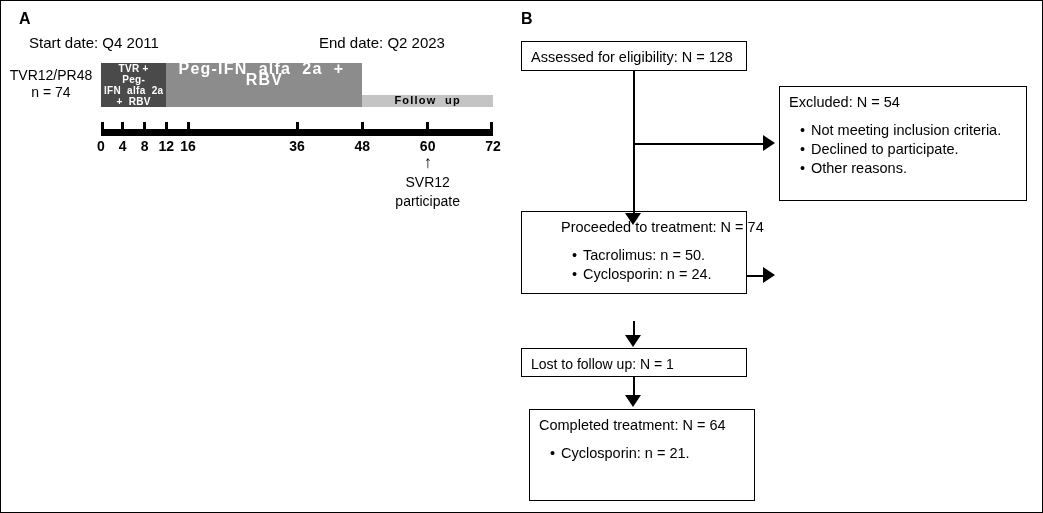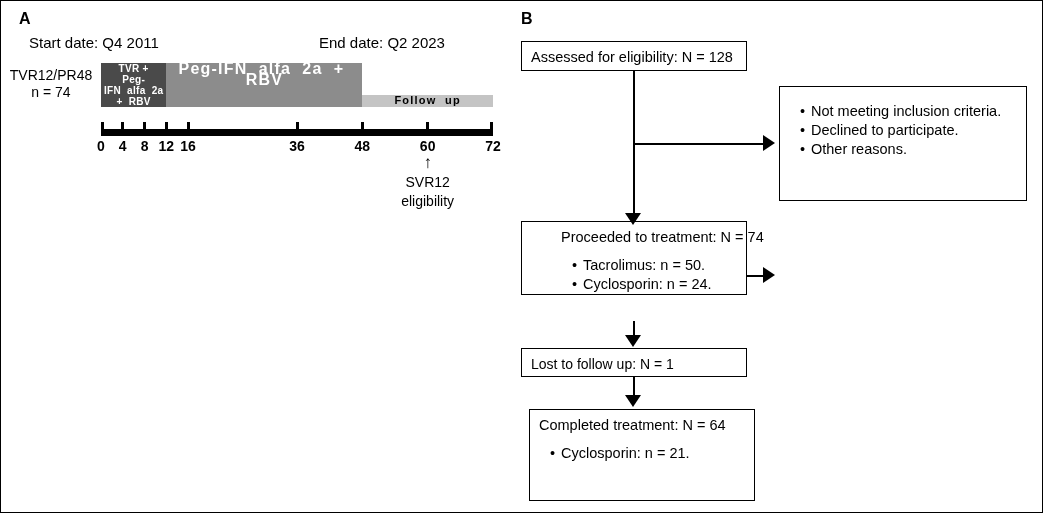--- a/index.html
+++ b/index.html
@@ -93,41 +93,42 @@
         <div class="ticklabel" style="left: 261.333px;">48</div>
         <div class="tickmark" style="left: 325.167px;"></div>
         <div class="ticklabel" style="left: 326.667px;">60</div>
         <div class="tickmark" style="left: 389px;"></div>
         <div class="ticklabel" style="left: 392px;">72</div>
       </div>
 
     <div class="abs" id="svrArrow" style="left: 412.667px;">↑</div>
     <div class="abs" id="svrText" style="left: 376.667px;">
       <div>SVR12</div>
-      <div>eligibility</div>
+      <div>participate</div>
     </div>
   </div>
 
   <div class="abs" id="panelB">
 
     <div class="abs panel-letter" style="left:8px;top:10px;">B</div>
 
     <div class="fbox" id="box-assessed" style="left:8px;top:40px;width:226px;height:30px;">
       <div class="hdr">Assessed for eligibility: N = 128</div>
     </div>
 
     <div class="fbox" id="box-excluded" style="left:266px;top:85px;width:248px;height:115px;">
+      <div class="hdr">Excluded: N = 54</div>
       <ul>
         <li>Not meeting inclusion criteria.</li>
         <li>Declined to participate.</li>
         <li>Other reasons.</li>
       </ul>
     </div>
 
-    <div class="fbox" id="box-proceeded" style="left:8px;top:220px;width:226px;height:74px;padding-left:39px;">
+    <div class="fbox" id="box-proceeded" style="left:8px;top:210px;width:226px;height:83px;padding-left:39px;">
       <div class="hdr">Proceeded to treatment: N = 74</div>
       <ul>
         <li>Tacrolimus: n = 50.</li>
         <li>Cyclosporin: n = 24.</li>
       </ul>
     </div>
 
 
     <div class="fbox" id="box-lost" style="left:8px;top:347px;width:226px;height:29px;">
       <div class="hdr" style="font-size:14px;">Lost to follow up: N = 1</div>

